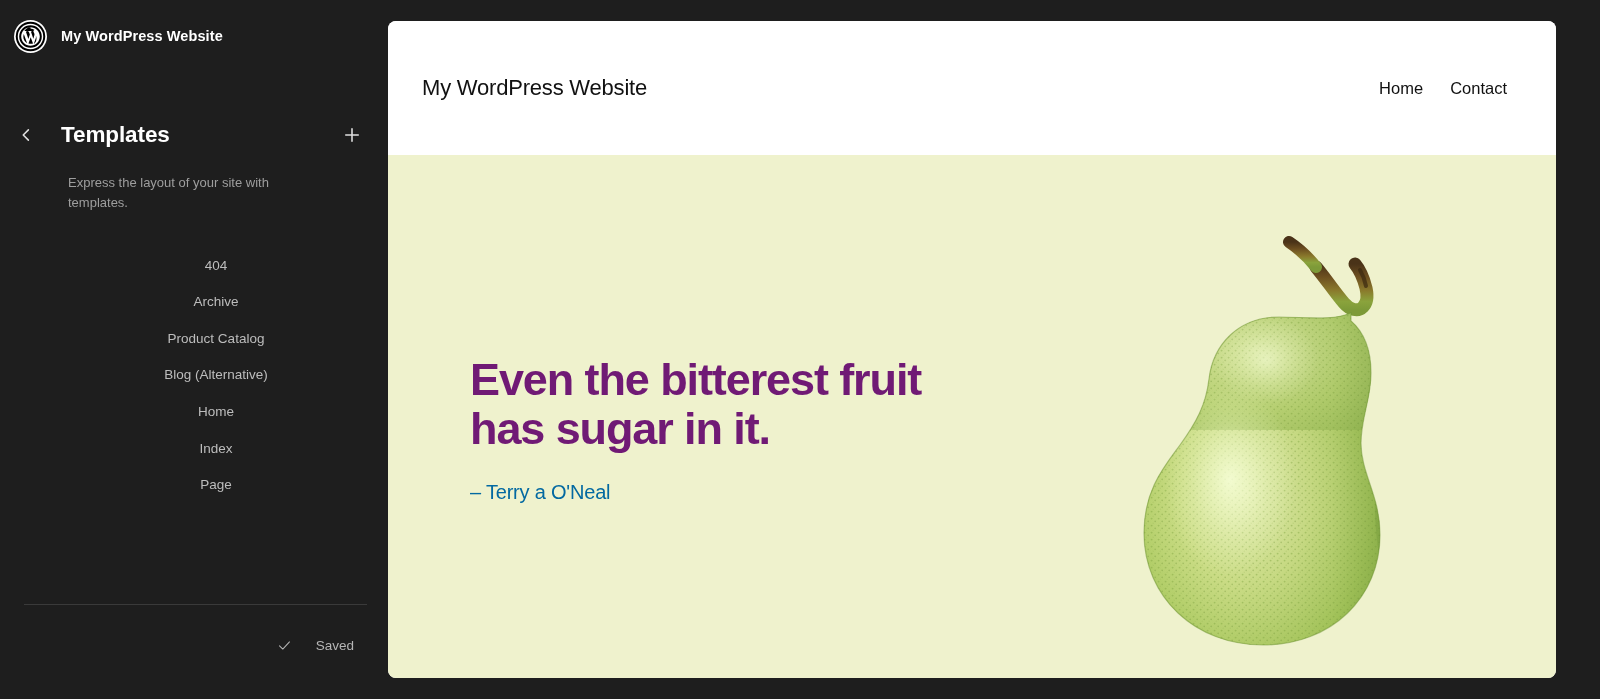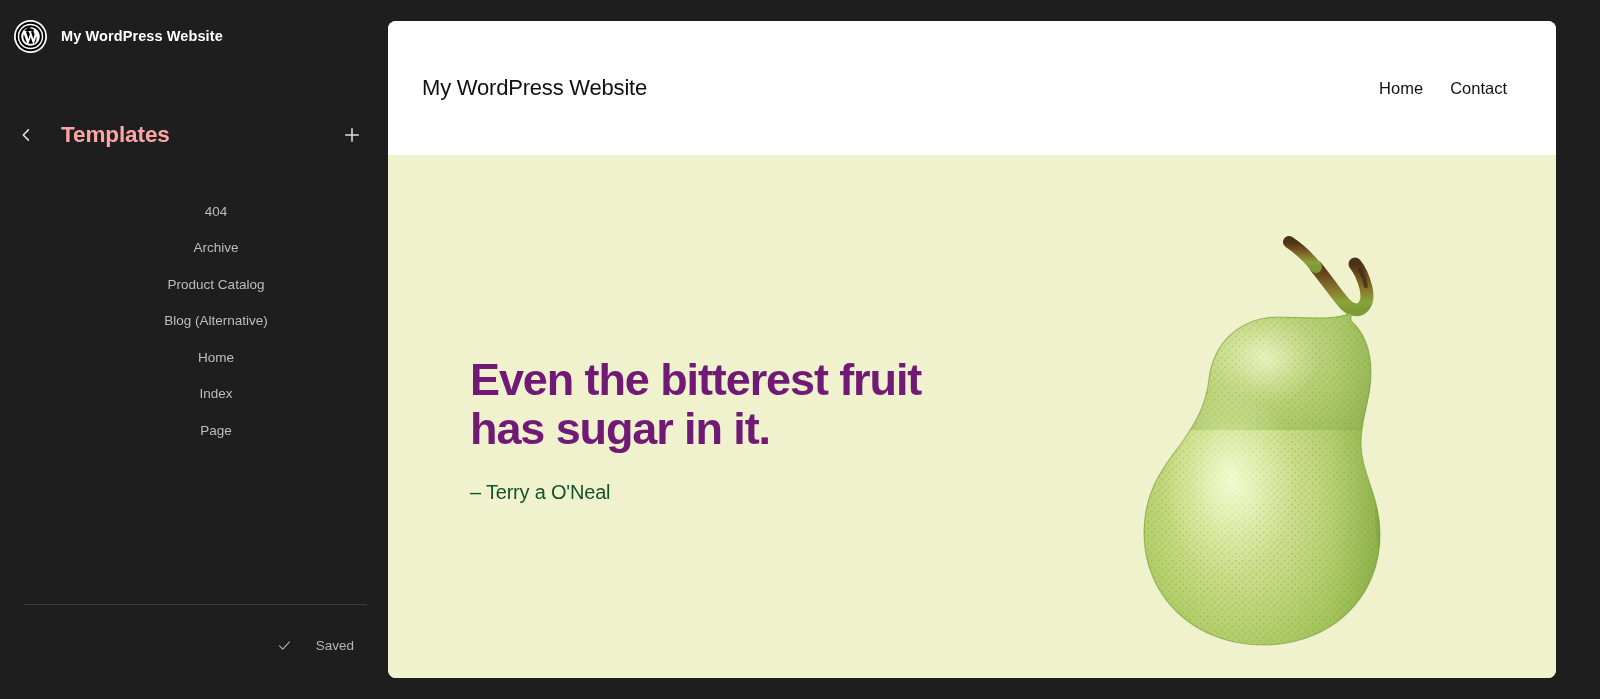--- a/index.html
+++ b/index.html
@@ -74,21 +74,21 @@
     display: flex;
     align-items: center;
     justify-content: center;
     cursor: pointer;
     color: #e0e0e0;
   }
   .icon-btn svg { display: block; }
   .panel-title {
     font-size: 22.5px;
     font-weight: 700;
-    color: #fca5a5;
+    color: #ffffff;
     margin-left: 17px;
     letter-spacing: -0.1px;
     white-space: nowrap;
   }
   .panel-header-spacer { flex: 1 1 auto; }
 
   .panel-description {
     margin: 14px 96px 0 68px;
     font-size: 13px;
     line-height: 1.55;
@@ -195,21 +195,21 @@
   .hero-quote {
     font-size: 45px;
     line-height: 1.09;
     font-weight: 700;
     color: #701a75;
     letter-spacing: -1.1px;
   }
   .hero-cite {
     margin-top: 28px;
     font-size: 20px;
-    color: #14532d;
+    color: #0369a1;
     font-style: normal;
     letter-spacing: -0.2px;
   }
 
   .pear-wrap {
     position: absolute;
     right: 118px;
     bottom: -22px;
     width: 330px;
     height: 470px;
@@ -242,20 +242,21 @@
       </button>
       <h2 class="panel-title">Templates</h2>
       <span class="panel-header-spacer"></span>
       <button class="icon-btn">
         <svg width="22" height="22" viewBox="0 0 24 24" aria-hidden="true">
           <path d="M12 5.2v13.6M5.2 12h13.6" fill="none" stroke="currentColor" stroke-width="1.7" stroke-linecap="round"></path>
         </svg>
       </button>
     </div>
 
+    <p class="panel-description">Express the layout of your site with templates.</p>
 
     <ul class="template-list">
       <li class="template-item">404</li>
       <li class="template-item">Archive</li>
       <li class="template-item">Product Catalog</li>
       <li class="template-item">Blog (Alternative)</li>
       <li class="template-item">Home</li>
       <li class="template-item">Index</li>
       <li class="template-item">Page</li>
     </ul>

